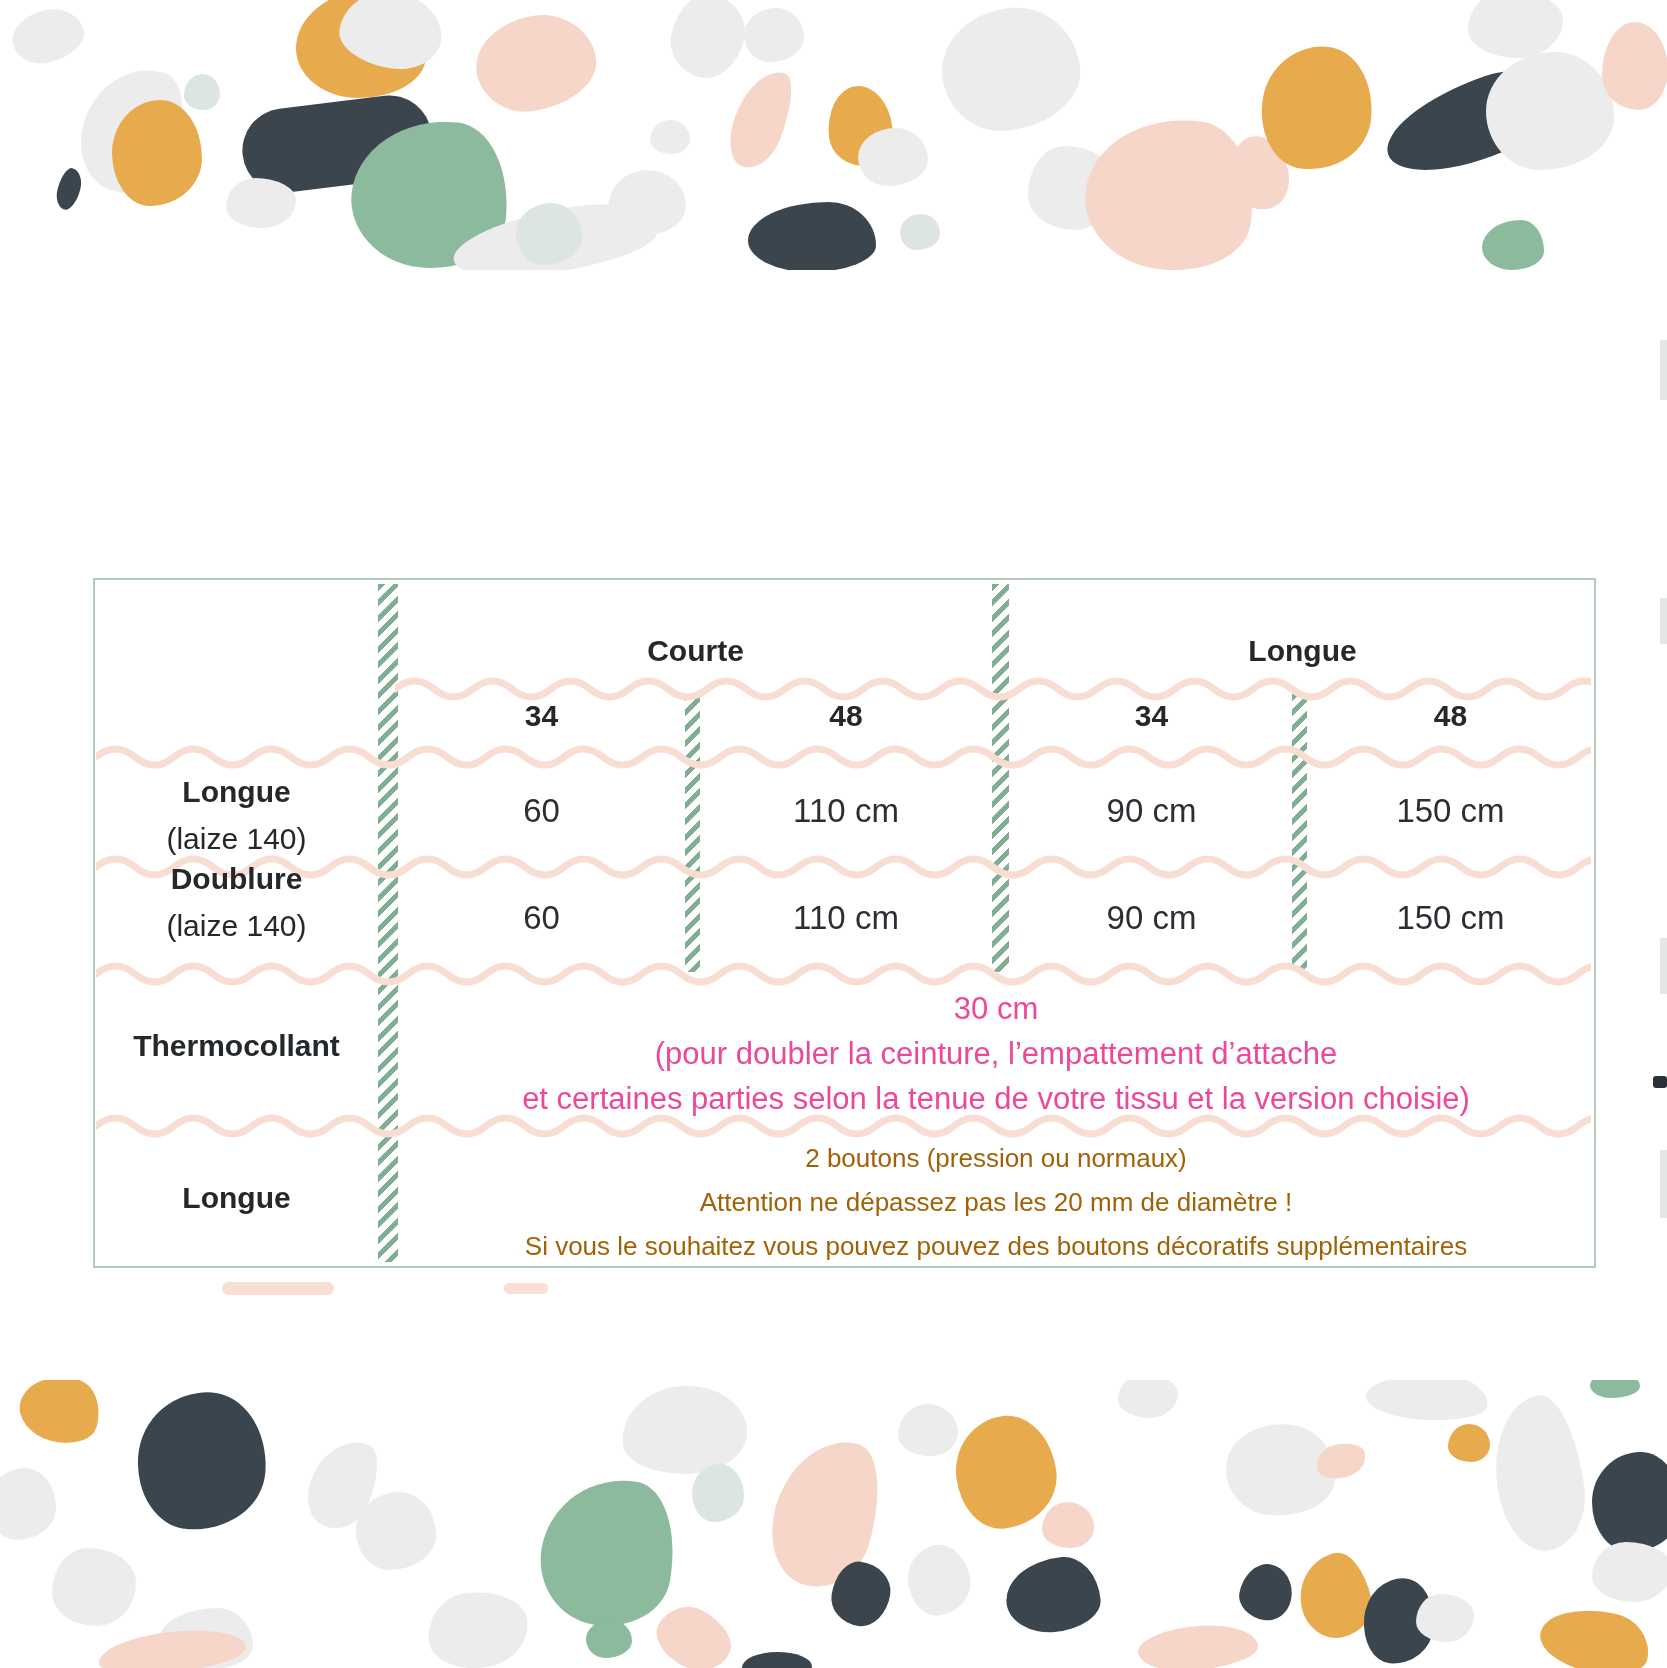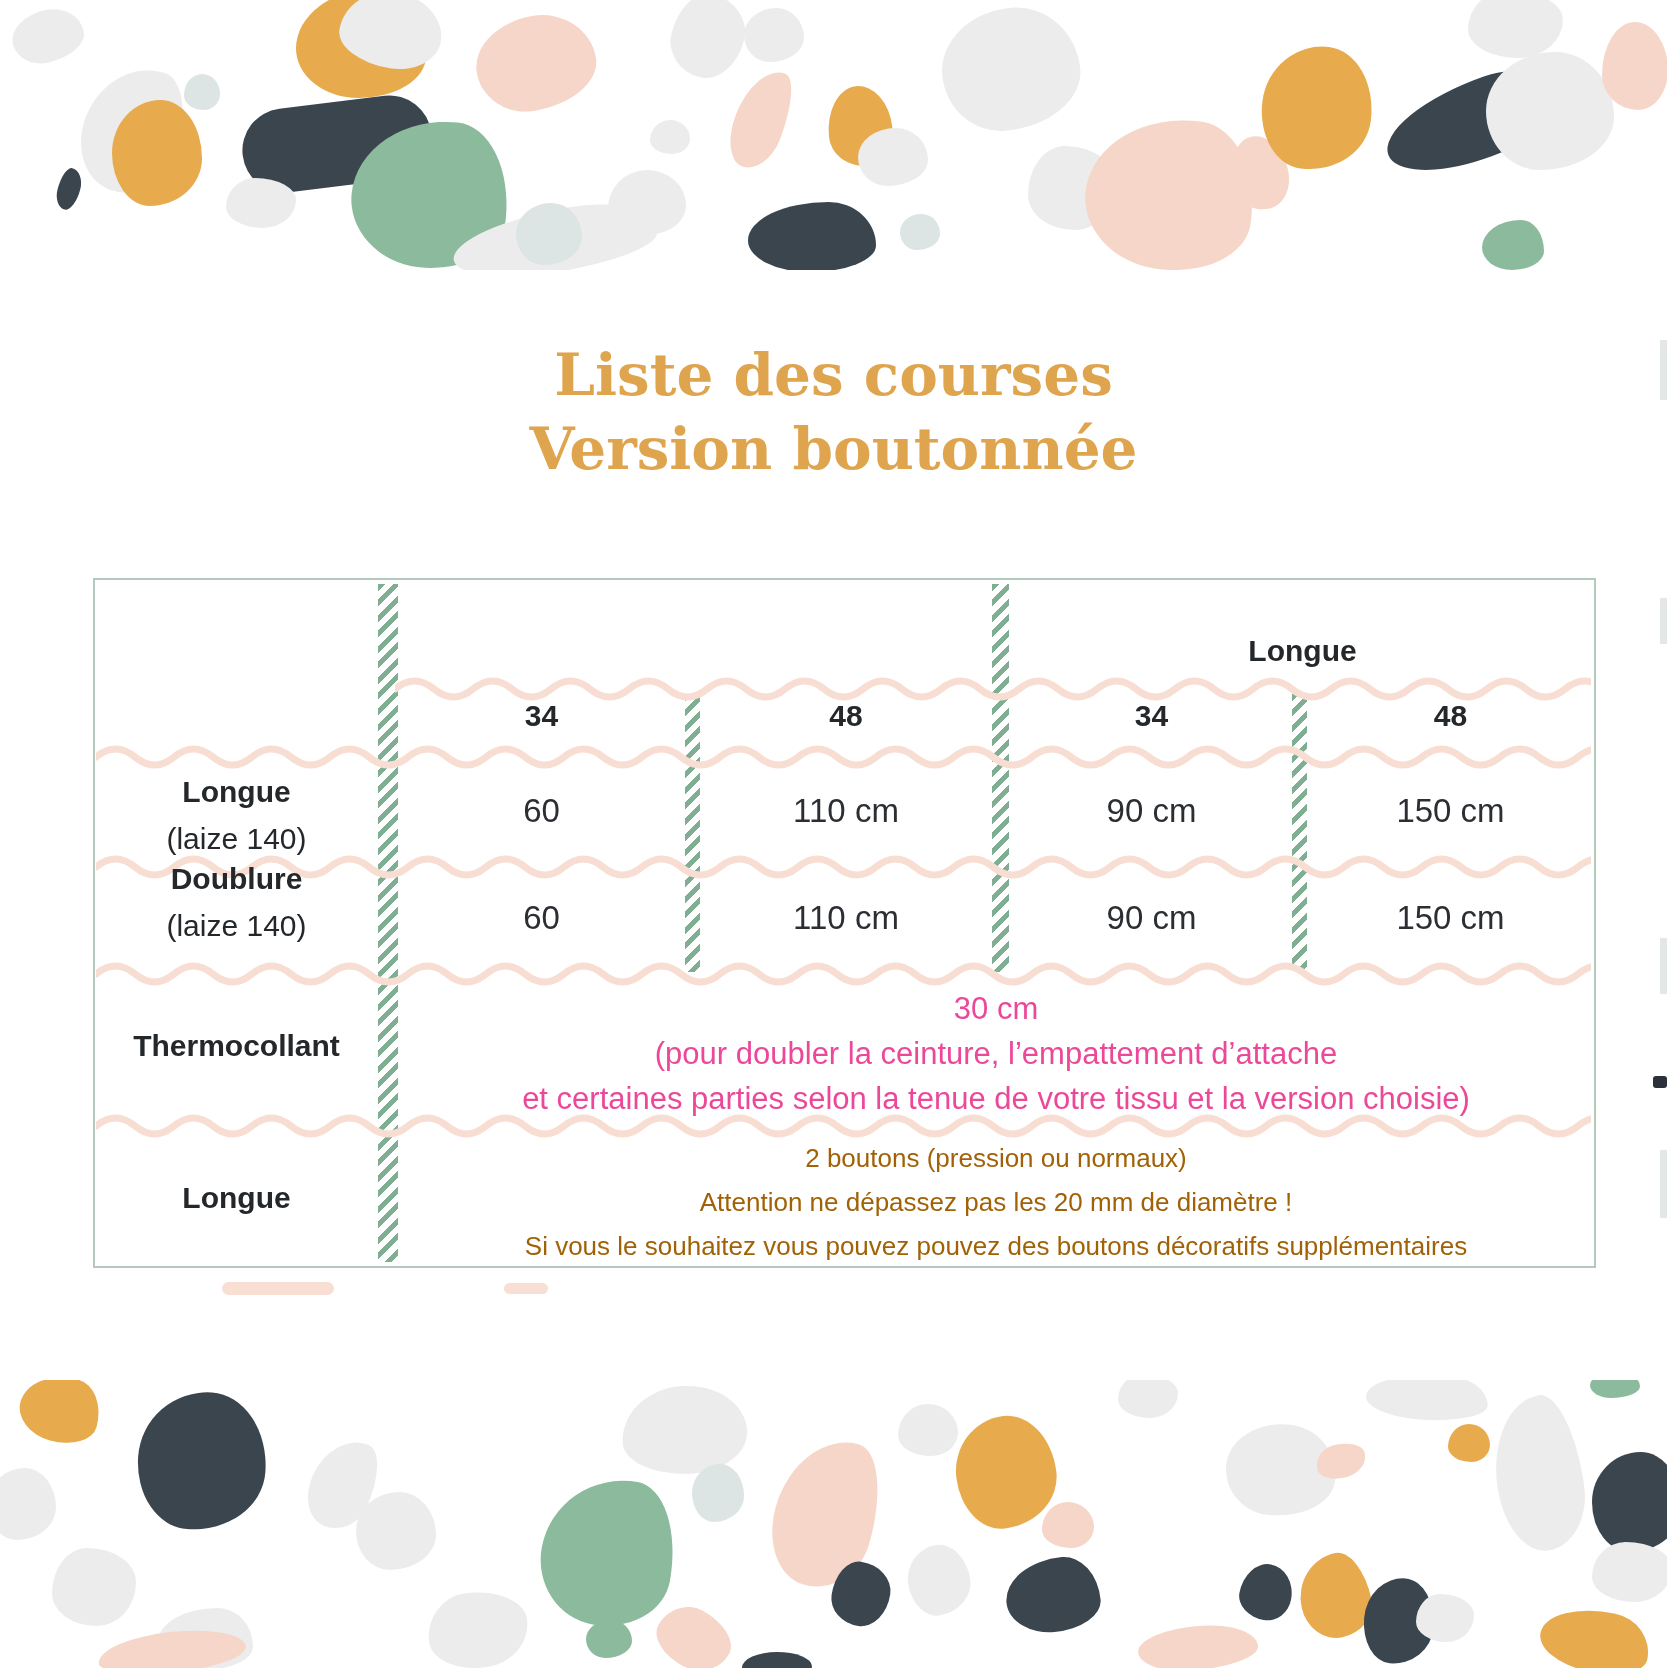--- a/index.html
+++ b/index.html
@@ -63,24 +63,20 @@
     <i class="blob cp r2" style="left:1086px;top:118px;width:168px;height:152px;transform:rotate(8deg)"></i>
     <i class="blob cp r4" style="left:1230px;top:136px;width:58px;height:74px;transform:rotate(-12deg)"></i>
     <i class="blob cm r1" style="left:1262px;top:46px;width:110px;height:124px;transform:rotate(7deg)"></i>
     <i class="blob cs r2" style="left:1382px;top:82px;width:185px;height:78px;transform:rotate(-19deg)"></i>
     <i class="blob cg r3" style="left:1468px;top:-10px;width:95px;height:68px"></i>
     <i class="blob cg r1" style="left:1486px;top:52px;width:128px;height:118px"></i>
     <i class="blob cp r4" style="left:1602px;top:22px;width:66px;height:88px"></i>
     <i class="blob cv r2" style="left:1482px;top:220px;width:62px;height:50px"></i>
   </div>
 
-  <div class="title">
-    <div>Liste des courses</div>
-    <div>Version boutonnée</div>
-  </div>
 
   <div class="tbl">
 
     <span class="hatch" style="left:283px;top:4px;width:20px;height:678px"></span>
     <span class="hatch" style="left:897px;top:4px;width:17px;height:388px"></span>
     <span class="hatch" style="left:590px;top:114px;width:15px;height:278px"></span>
     <span class="hatch" style="left:1197px;top:114px;width:15px;height:278px"></span>
 
     <svg class="wave" style="left:300px;top:97px" viewBox="0 0 1196 24" width="1196" height="24">
         <path d="M0 12 Q 19.5 -4, 39 12 T 78 12 T 117 12 T 156 12 T 195 12 T 234 12 T 273 12 T 312 12 T 351 12 T 390 12 T 429 12 T 468 12 T 507 12 T 546 12 T 585 12 T 624 12 T 663 12 T 702 12 T 741 12 T 780 12 T 819 12 T 858 12 T 897 12 T 936 12 T 975 12 T 1014 12 T 1053 12 T 1092 12 T 1131 12 T 1170 12 T 1209 12 T 1248 12" fill="none" stroke="#f8ddd2" stroke-width="7" stroke-linecap="round"></path>
@@ -91,20 +87,21 @@
     <svg class="wave" style="left:1px;top:275px" viewBox="0 0 1495 24" width="1495" height="24">
         <path d="M0 12 Q 19.5 -4, 39 12 T 78 12 T 117 12 T 156 12 T 195 12 T 234 12 T 273 12 T 312 12 T 351 12 T 390 12 T 429 12 T 468 12 T 507 12 T 546 12 T 585 12 T 624 12 T 663 12 T 702 12 T 741 12 T 780 12 T 819 12 T 858 12 T 897 12 T 936 12 T 975 12 T 1014 12 T 1053 12 T 1092 12 T 1131 12 T 1170 12 T 1209 12 T 1248 12 T 1287 12 T 1326 12 T 1365 12 T 1404 12 T 1443 12 T 1482 12 T 1521 12 T 1560 12" fill="none" stroke="#f8ddd2" stroke-width="7" stroke-linecap="round"></path>
       </svg>
     <svg class="wave" style="left:1px;top:382px" viewBox="0 0 1495 24" width="1495" height="24">
         <path d="M0 12 Q 19.5 -4, 39 12 T 78 12 T 117 12 T 156 12 T 195 12 T 234 12 T 273 12 T 312 12 T 351 12 T 390 12 T 429 12 T 468 12 T 507 12 T 546 12 T 585 12 T 624 12 T 663 12 T 702 12 T 741 12 T 780 12 T 819 12 T 858 12 T 897 12 T 936 12 T 975 12 T 1014 12 T 1053 12 T 1092 12 T 1131 12 T 1170 12 T 1209 12 T 1248 12 T 1287 12 T 1326 12 T 1365 12 T 1404 12 T 1443 12 T 1482 12 T 1521 12 T 1560 12" fill="none" stroke="#f8ddd2" stroke-width="7" stroke-linecap="round"></path>
       </svg>
     <svg class="wave" style="left:1px;top:534px" viewBox="0 0 1495 24" width="1495" height="24">
         <path d="M0 12 Q 19.5 -4, 39 12 T 78 12 T 117 12 T 156 12 T 195 12 T 234 12 T 273 12 T 312 12 T 351 12 T 390 12 T 429 12 T 468 12 T 507 12 T 546 12 T 585 12 T 624 12 T 663 12 T 702 12 T 741 12 T 780 12 T 819 12 T 858 12 T 897 12 T 936 12 T 975 12 T 1014 12 T 1053 12 T 1092 12 T 1131 12 T 1170 12 T 1209 12 T 1248 12 T 1287 12 T 1326 12 T 1365 12 T 1404 12 T 1443 12 T 1482 12 T 1521 12 T 1560 12" fill="none" stroke="#f8ddd2" stroke-width="7" stroke-linecap="round"></path>
       </svg>
 
+    <div class="t c bold" style="left:303px;top:54px;width:595px">Courte</div>
     <div class="t c bold" style="left:916px;top:54px;width:583px">Longue</div>
 
     <div class="t c bold" style="left:303px;top:119px;width:287px">34</div>
     <div class="t c bold" style="left:605px;top:119px;width:292px">48</div>
     <div class="t c bold" style="left:916px;top:119px;width:281px">34</div>
     <div class="t c bold" style="left:1212px;top:119px;width:287px">48</div>
 
     <div class="t c lbl2" style="left:0;top:188px;width:283px">
       <div class="bold" style="line-height:47px">Longue</div>
       <div>(laize 140)</div>

